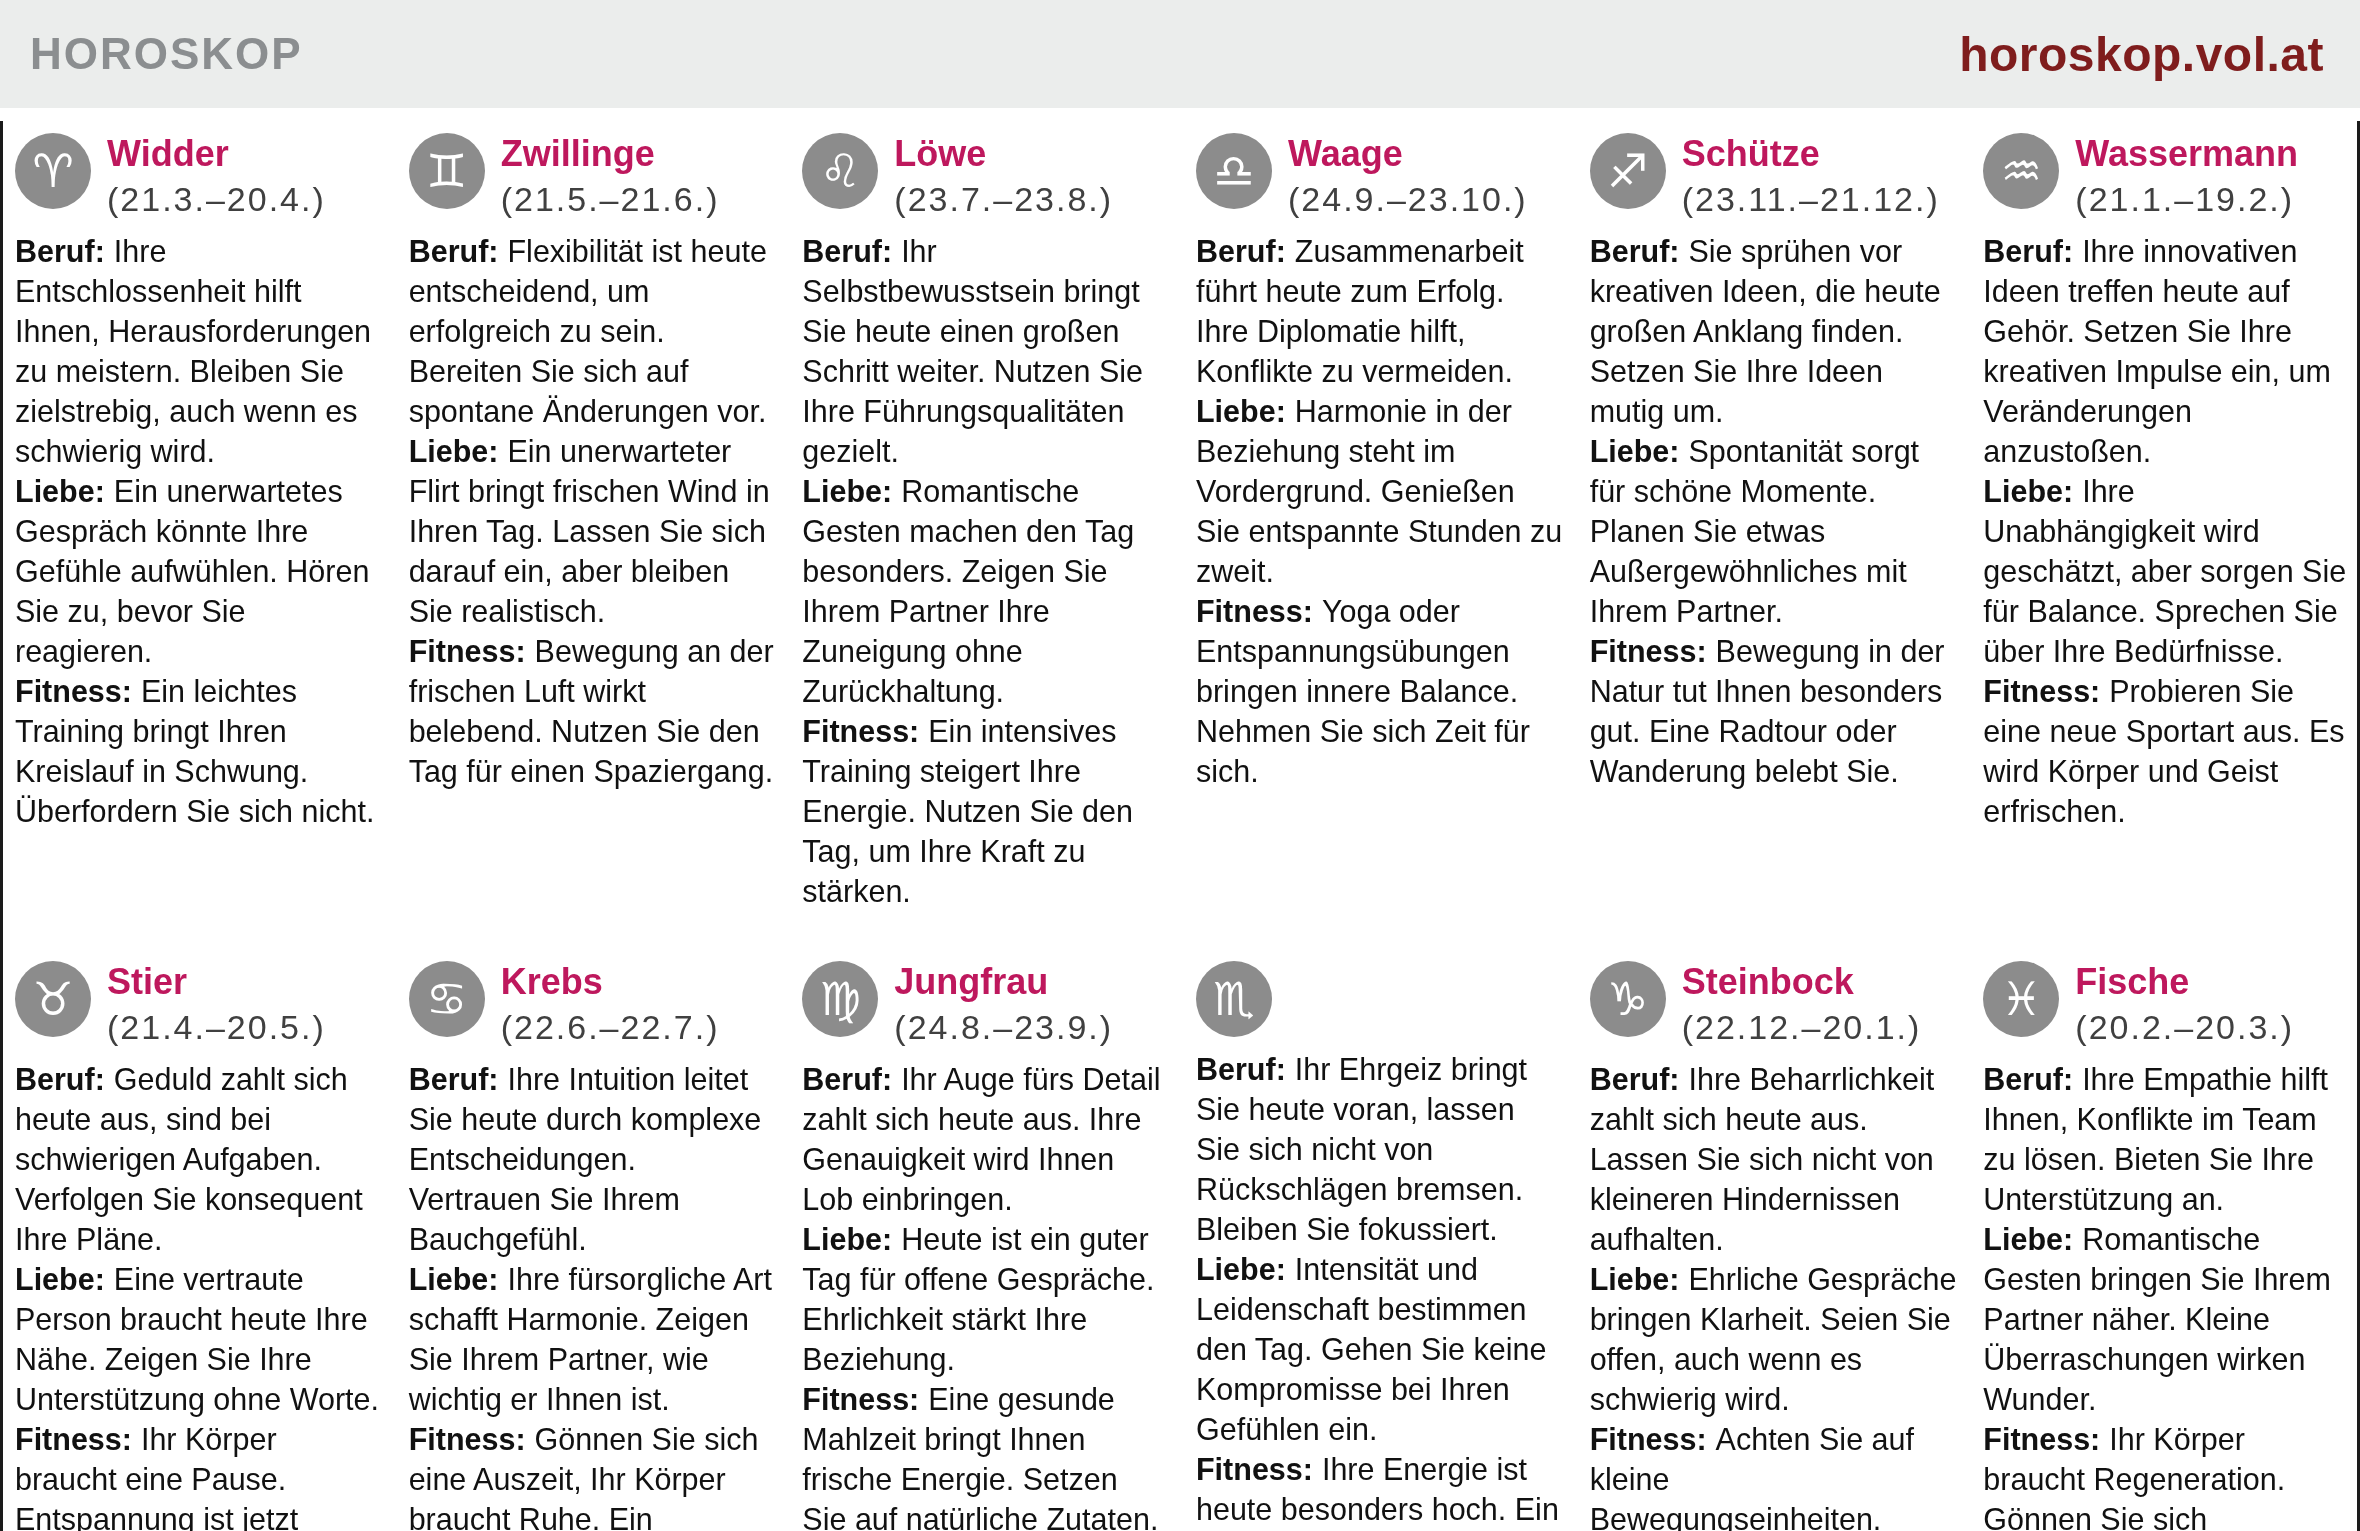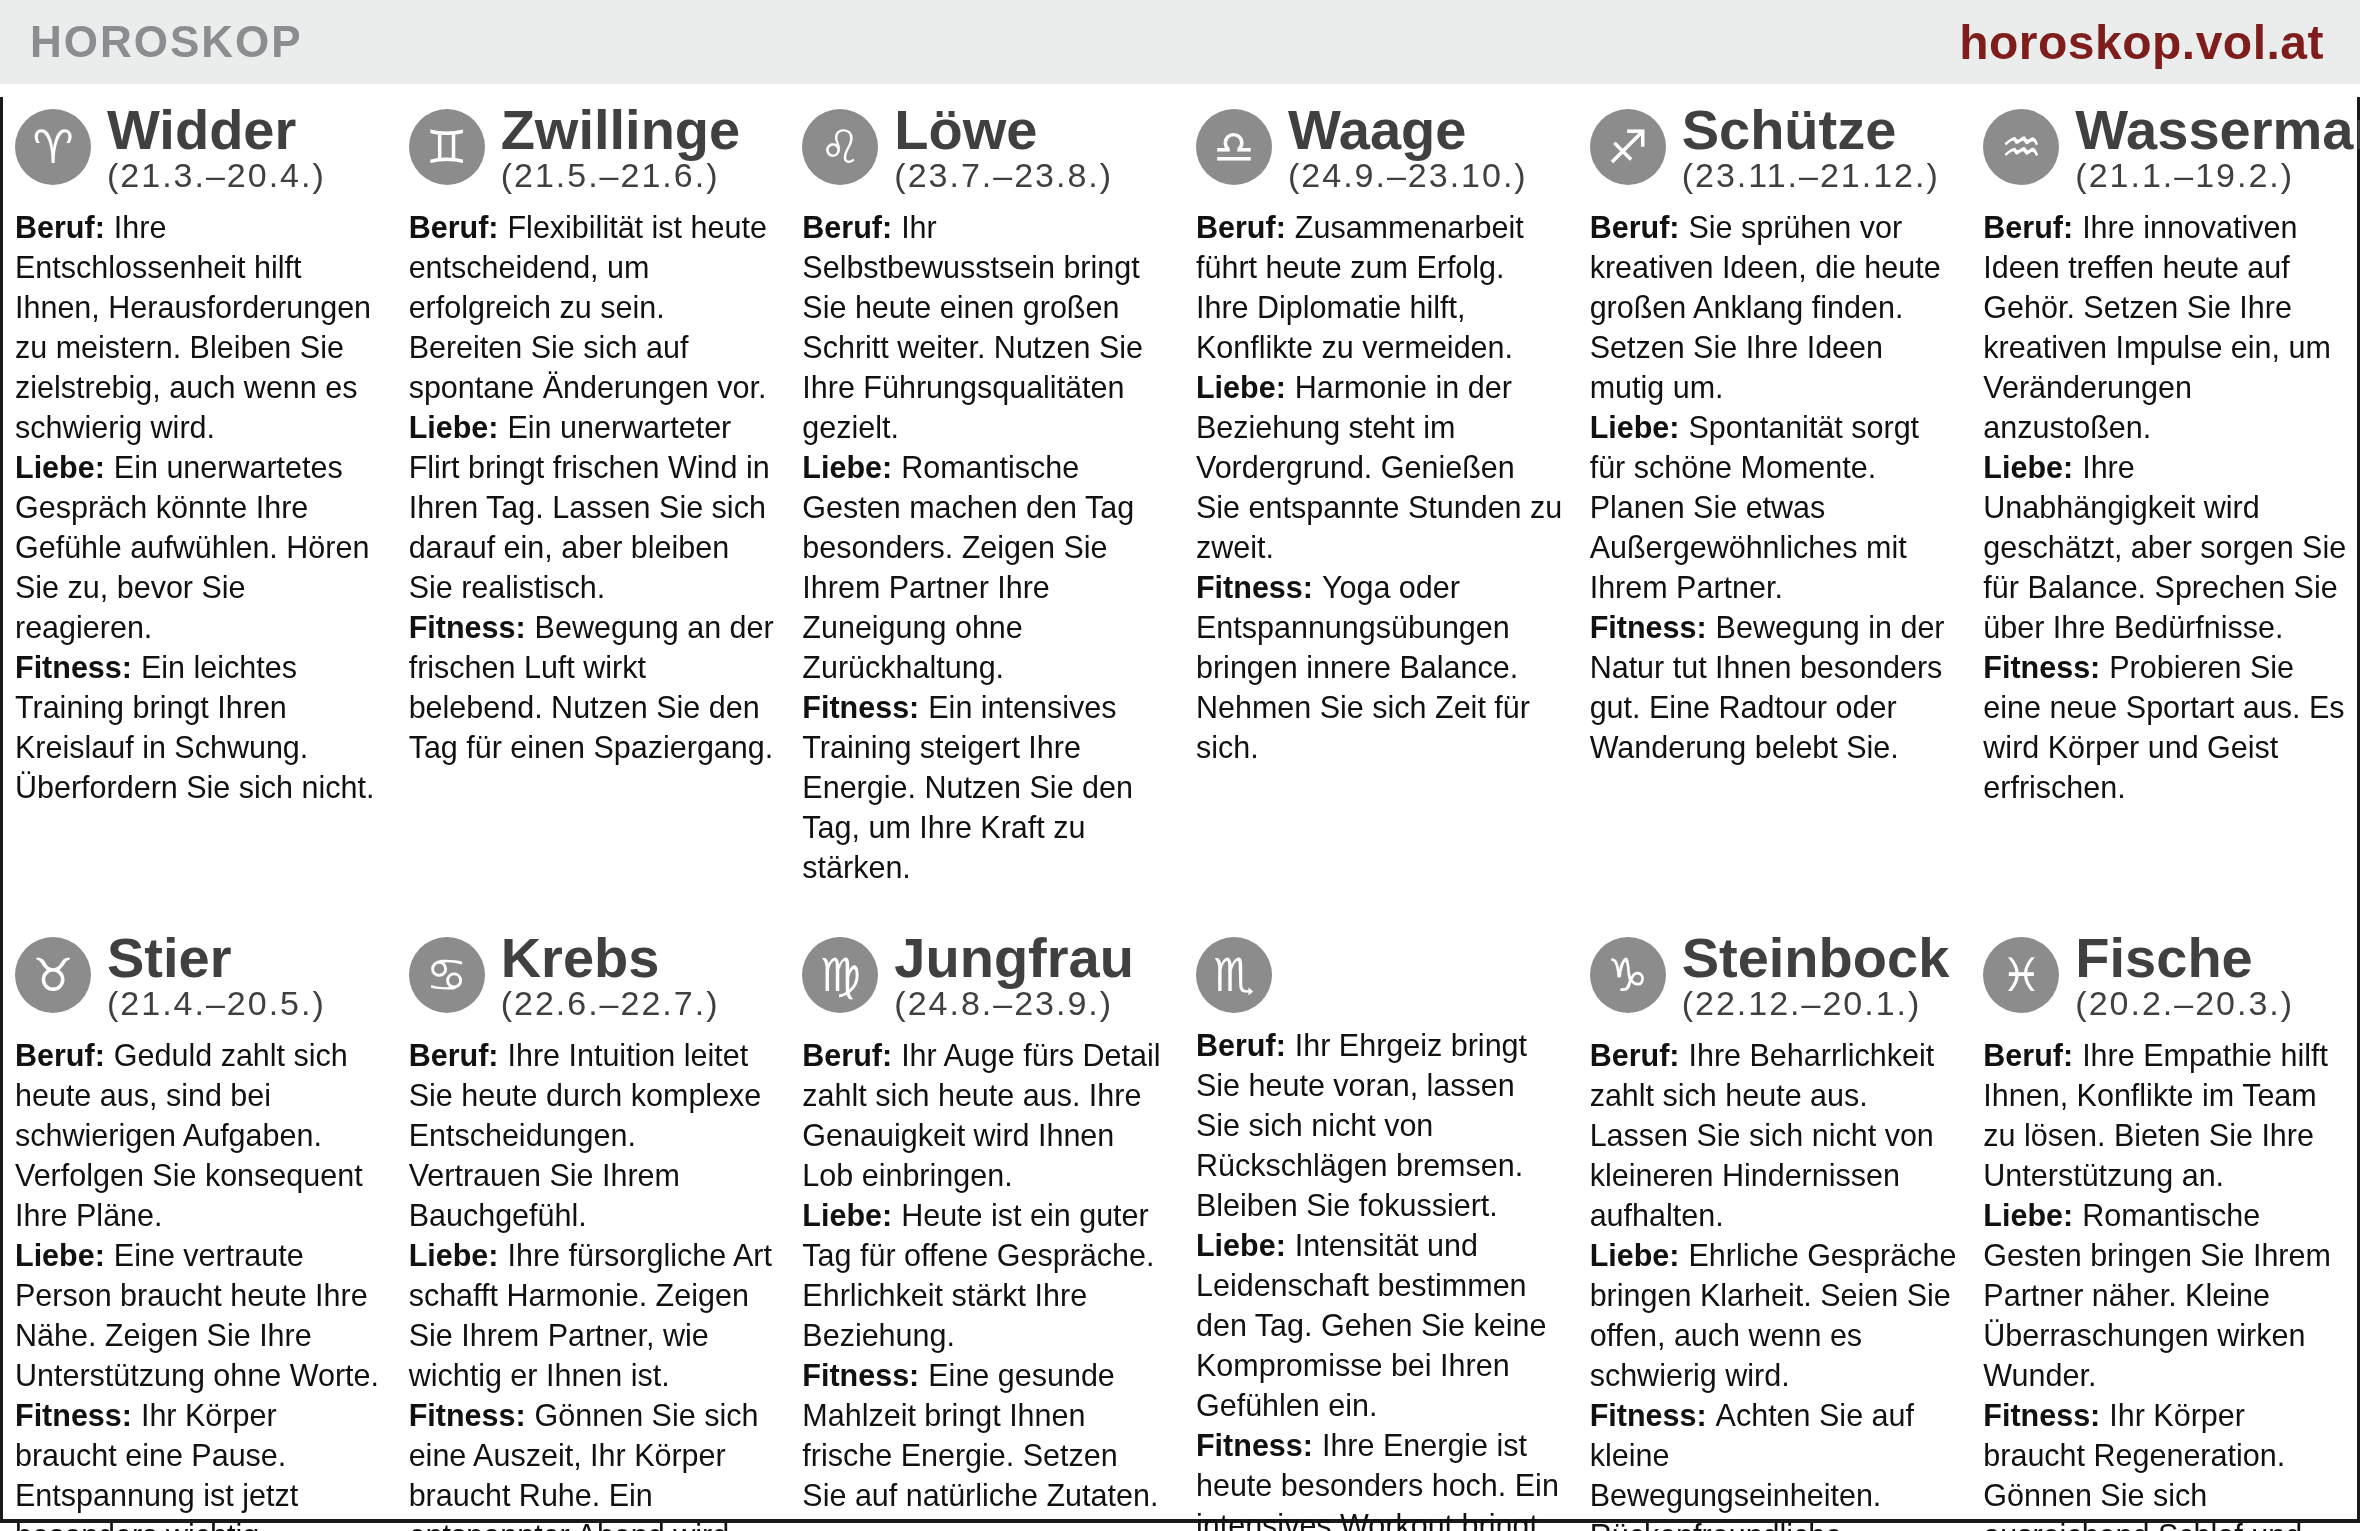--- a/index.html
+++ b/index.html
@@ -5,21 +5,21 @@
   html,body{margin:0;padding:0;}
   body{
     width:2360px;height:1531px;
     background:#ffffff;
     font-family:"Liberation Sans","DejaVu Sans",sans-serif;
     color:#111111;
     overflow:hidden;
   }
   
   .topbar{
-    height:84px;
+    height:108px;
     background:#ebedec;
     display:flex;align-items:center;justify-content:space-between;
     padding:0 36px 0 30px;box-sizing:border-box;
   }
   .brand-left{
     font-size:44px;font-weight:bold;letter-spacing:2px;color:#8b8e90;
   }
   .brand-right{
     font-size:48px;font-weight:bold;color:#7f1d1d;letter-spacing:0.5px;
   }
@@ -42,21 +42,21 @@
   .card-head{display:flex;align-items:flex-start;margin-bottom:12px;}
   .icon{
     width:76px;height:76px;flex:0 0 76px;
     border-radius:50%;
     background:#8c8c8c;color:#ffffff;
     display:flex;align-items:center;justify-content:center;
     margin-right:16px;margin-top:2px;
   }
   .glyph{font-family:"DejaVu Sans",sans-serif;font-size:46px;line-height:1;}
   .titles{min-width:0;}
-  .sign-name{margin:0;font-size:56px;line-height:46px;font-weight:bold;color:#404040;}
+  .sign-name{margin:0;font-size:36px;line-height:46px;font-weight:bold;color:#be185d;}
   .sign-dates{font-size:34px;line-height:40px;letter-spacing:2px;color:#404040;margin-top:2px;white-space:nowrap;}
   .sect{margin:0;font-size:30.5px;line-height:40px;color:#111111;hyphens:auto;}
   .lbl{font-weight:bold;margin-right:9px;}
 </style>
 </head>
 <body>
 
 <header class="topbar">
   <div class="brand-left">HOROSKOP</div>
   <div class="brand-right">horoskop.vol.at</div>

